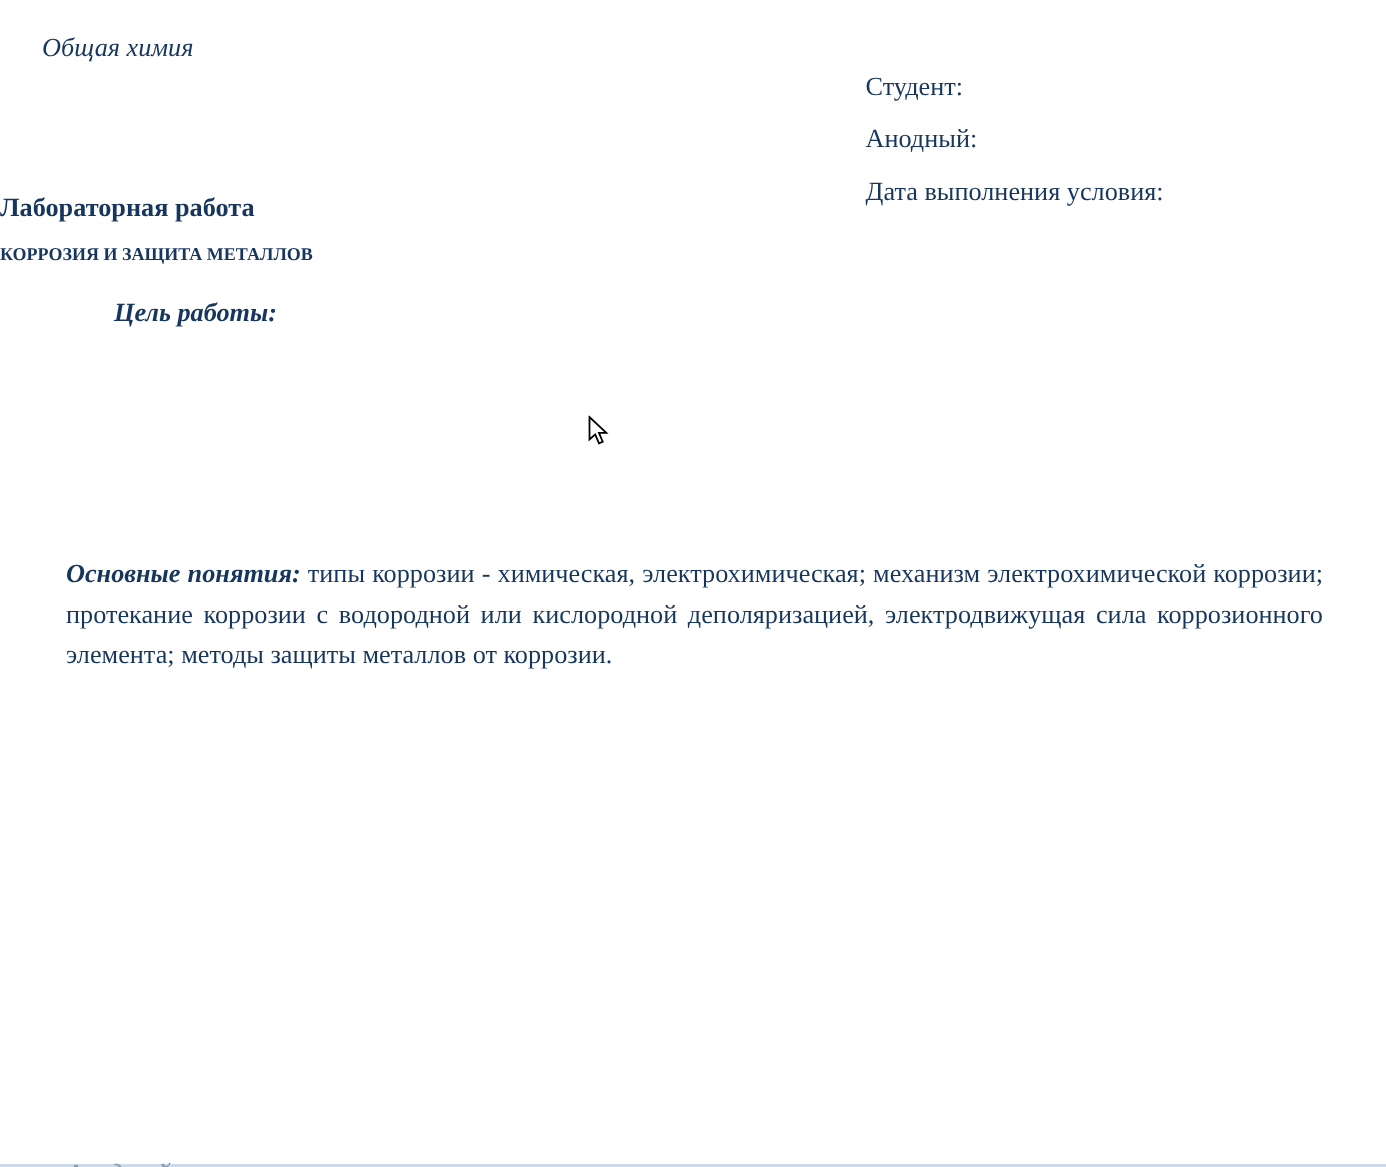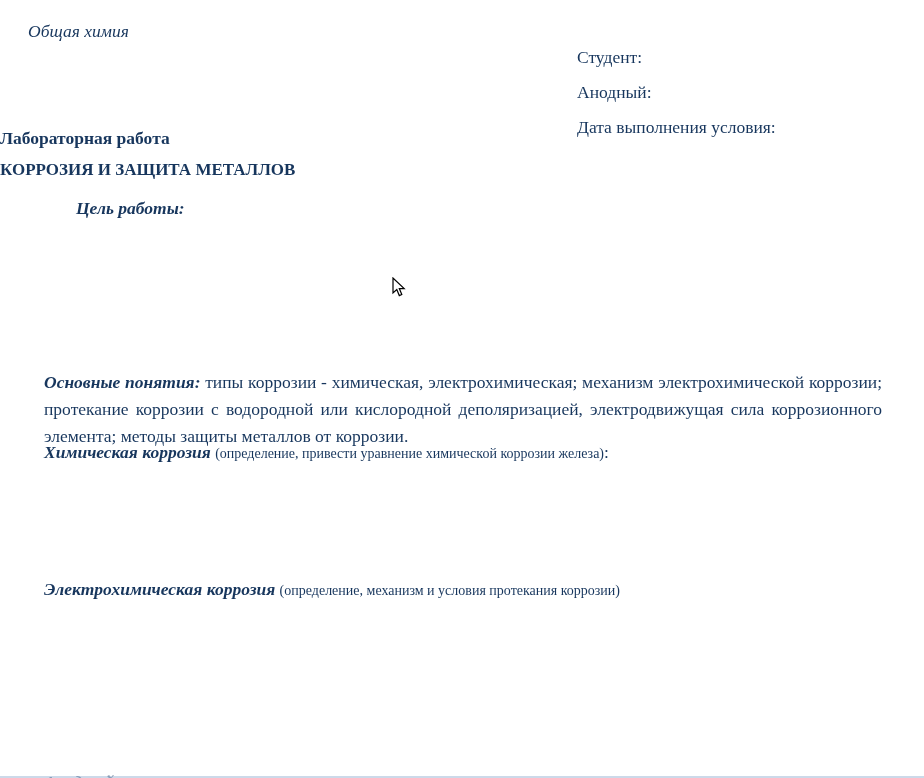--- a/index.html
+++ b/index.html
@@ -53,42 +53,34 @@
   <div class="abs fs-main italic" style="left:28px; top:20px;">Общая химия</div>
 
   <div class="abs fs-main header-right" style="left:577px; top:13px;margin-top:27px;">
     <div>Студент:</div>
     <div>Анодный:</div>
     <div>Дата выполнения условия:</div>
   </div>
 
   <div class="abs center fs-main bold" style="top:127px;">Лабораторная работа</div>
 
-  <div class="abs center bold" style="top:158px; font-size:17px; line-height:23px;">КОРРОЗИЯ И ЗАЩИТА МЕТАЛЛОВ</div>
+  <div class="abs center bold" style="top:158px; font-size:12px; line-height:23px;">КОРРОЗИЯ И ЗАЩИТА МЕТАЛЛОВ</div>
 
   <div class="abs fs-main bi" style="left:44px; top:197px;margin-left:32px;">Цель работы:</div>
 
   <div class="abs cursor-wrap" style="left:392px; top:277px;">
     <svg width="14" height="21" viewBox="0 0 14 21" xmlns="http://www.w3.org/2000/svg">
       <path d="M1,1 L1,16 L4.8,12.6 L7.3,18.6 L9.8,17.5 L7.3,11.6 L12.2,11.6 Z" fill="#ffffff" stroke="#000000" stroke-width="1.2" stroke-linejoin="miter"></path>
     </svg>
   </div>
 
   <div class="abs para" style="left:44px; top:329px; width:838px;">
     <span class="bi">Основные понятия:</span>
     <span>типы коррозии - химическая, электрохимическая; механизм электрохимической коррозии; протекание коррозии с водородной или кислородной деполяризацией, электродвижущая сила  коррозионного элемента; методы защиты металлов от коррозии.</span>
   </div>
 
-  <div class="abs fs-main" style="left:44px; top:441px;">
-    <span class="bi">Химическая коррозия</span>
-    <span class="note">(определение, привести уравнение химической коррозии железа)</span><span class="suffix">:</span>
-  </div>
 
-  <div class="abs fs-main" style="left:44px; top:578px;">
-    <span class="bi">Электрохимическая коррозия</span>
-    <span class="note">(определение, механизм и условия протекания коррозии)</span>
-  </div>
 
   <div class="abs fs-main bi" style="left:44px; top:747px;margin-top:24px;">Анодный процесс:</div>
 
   <div class="bottom-edge"></div>
 
 </div>
 
 </body></html>

